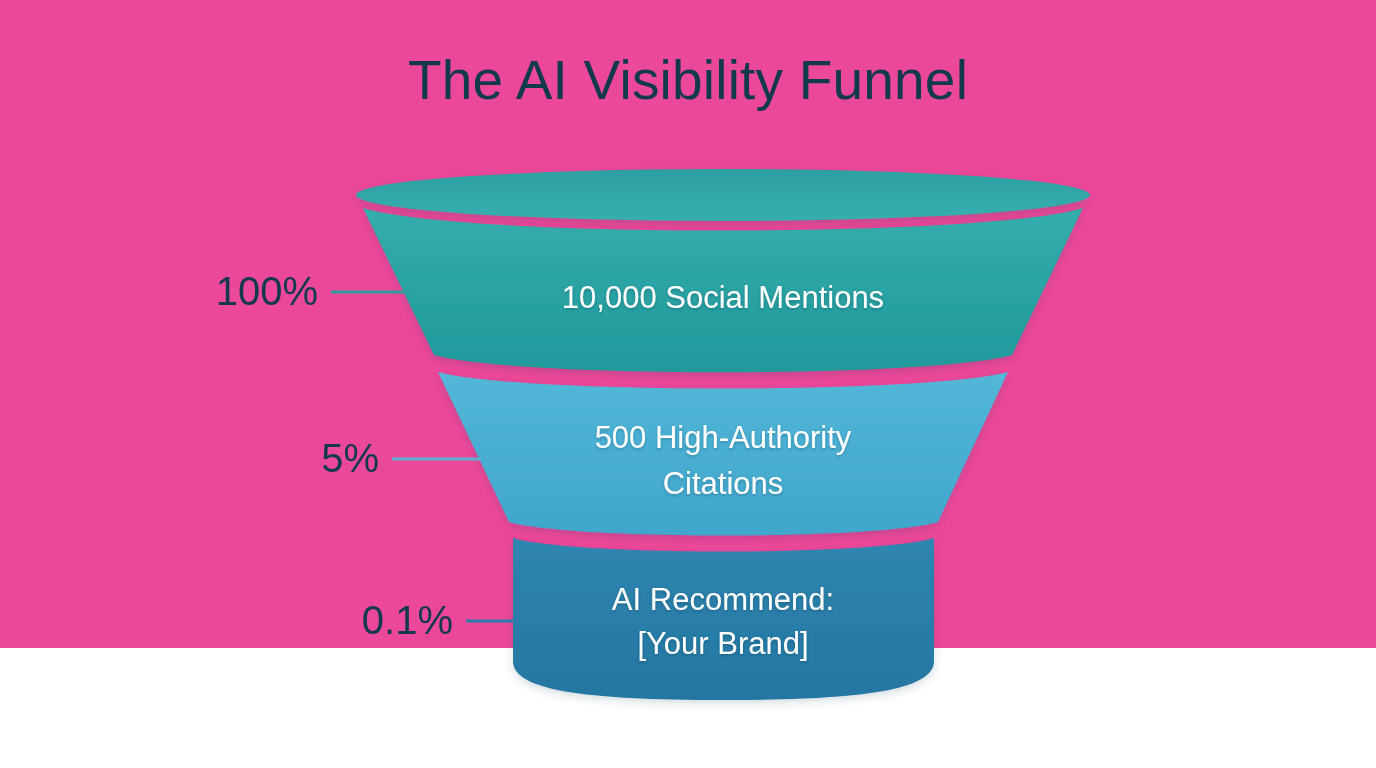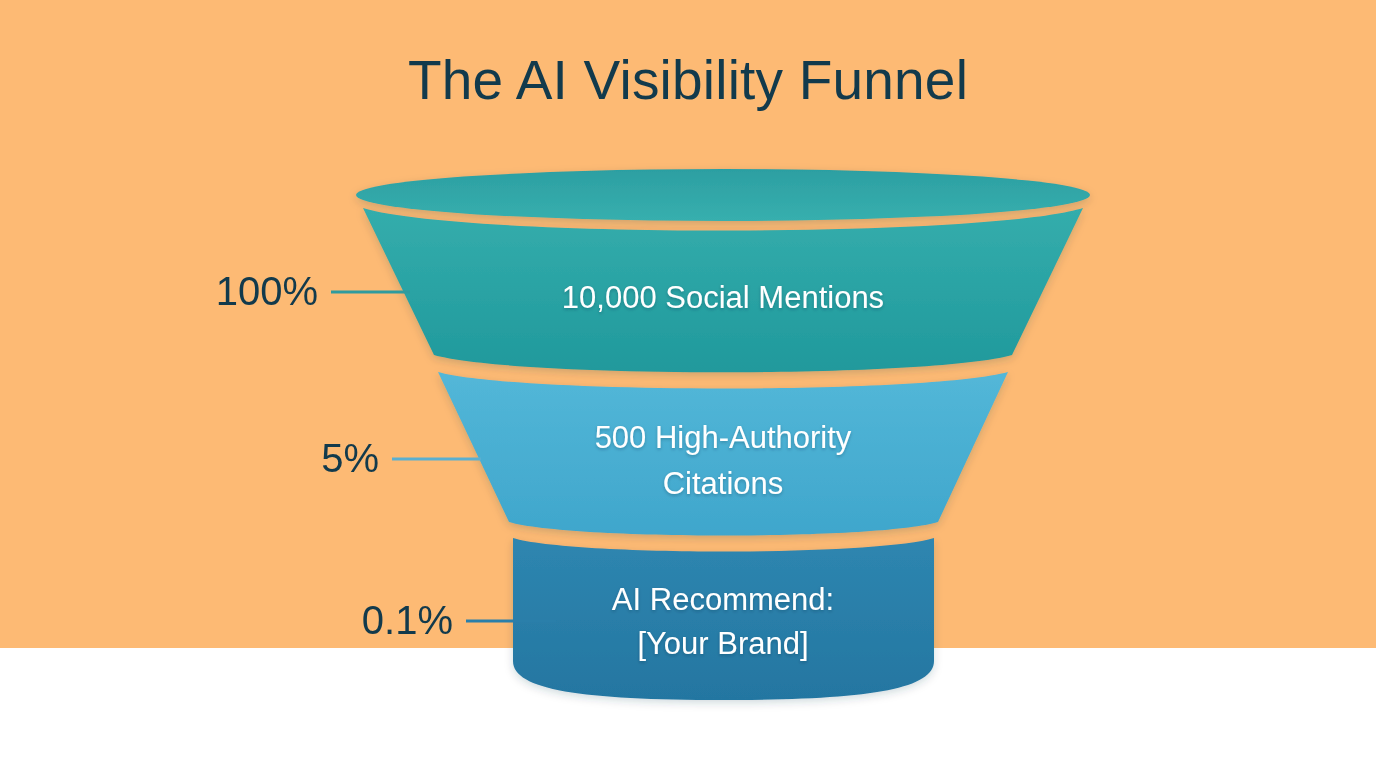--- a/index.html
+++ b/index.html
@@ -11,21 +11,21 @@
     width: 1376px;
     height: 768px;
     overflow: hidden;
     font-family: "Liberation Sans", sans-serif;
     -webkit-font-smoothing: antialiased;
   }
   #stage {
     position: relative;
     width: 1376px;
     height: 648px;
-    background: #fdba74;
+    background: #ec4899;
   }
 
   
   #chart-title {
     position: absolute;
     top: 52px;
     left: 0;
     width: 1376px;
     text-align: center;
     font-size: 55px;

